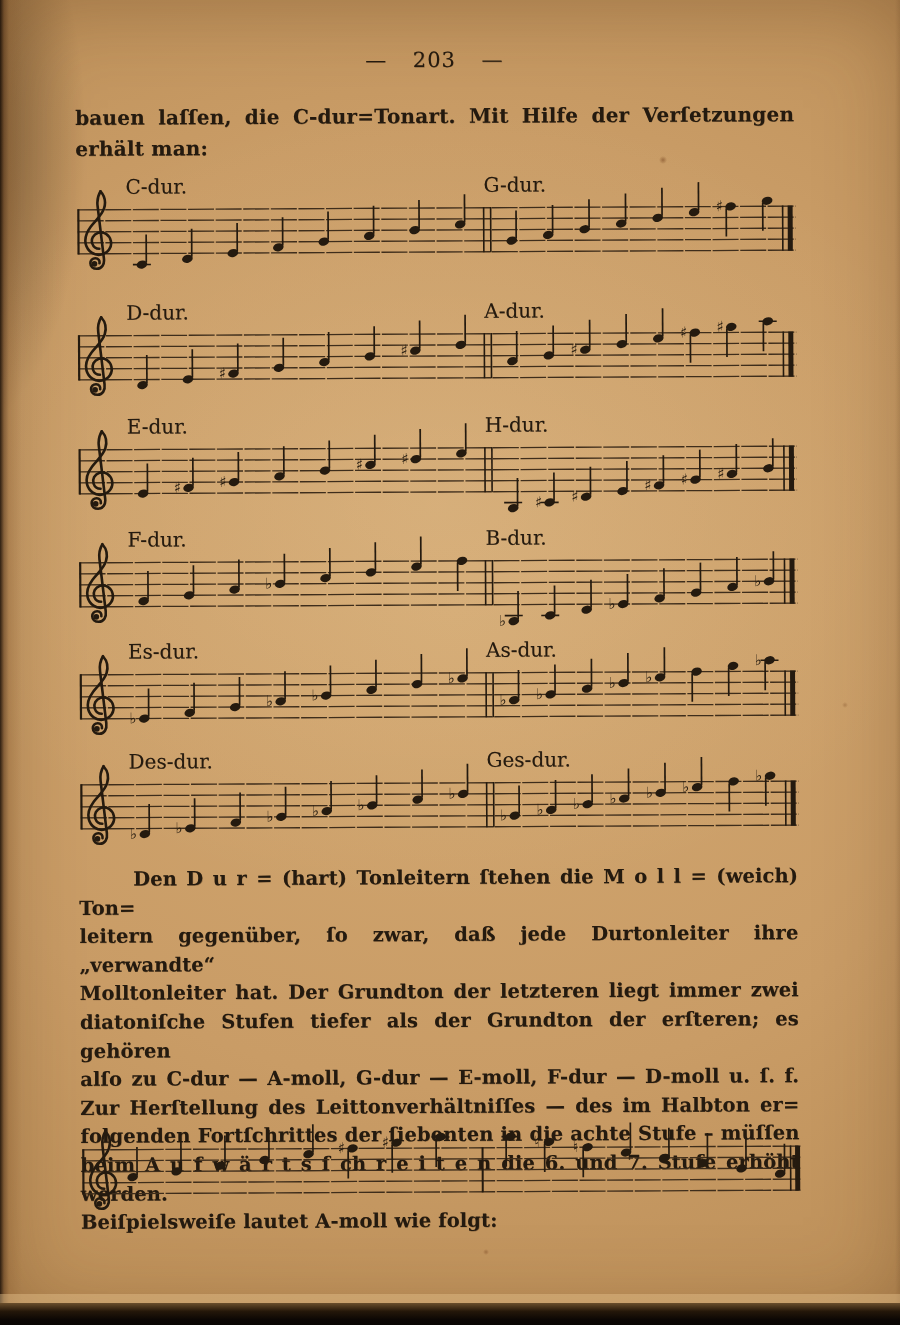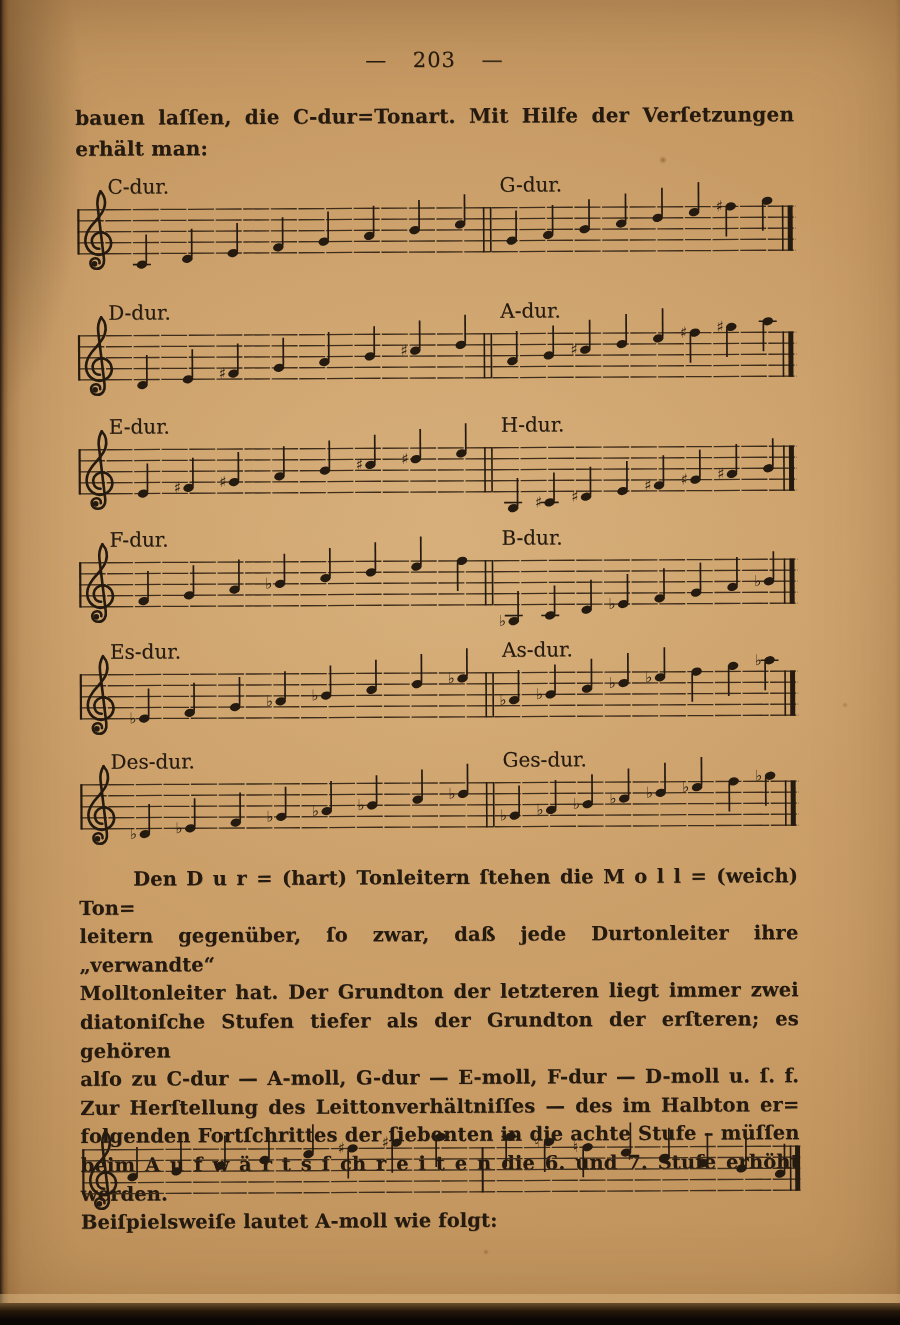--- a/index.html
+++ b/index.html
@@ -25,21 +25,21 @@
     background:linear-gradient(180deg,#6a4e2c 0%,#241709 38%,#0c0704 75%,#090503 100%);}
   .content{position:absolute;left:78px;top:0;width:719px;height:100%;transform:rotate(-0.3deg);}
   .content > *{position:absolute;}
   .pagenum{top:48px;left:0;width:100%;text-align:center;font-size:21px;word-spacing:18px;
     letter-spacing:1px;text-shadow:.3px .4px 0 rgba(40,22,8,.45);}
   .intro{top:101px;left:0;width:100%;font-size:20px;font-weight:700;line-height:31px;
     letter-spacing:.2px;text-shadow:.3px .4px 0 rgba(40,22,8,.4);}
   .jline{text-align:justify;text-align-last:justify;}
   .syslabels{left:0;width:100%;height:26px;font-size:20px;text-shadow:.3px .3px 0 rgba(40,22,8,.4);}
   .syslabels .lbl{position:absolute;top:0;}
-  .lbl.l{left:32px;text-align:right;} .lbl.r{left:424px;}
+  .lbl.l{left:50px;text-align:right;} .lbl.r{left:408px;}
   svg.sysvg{left:0;width:722px;height:88px;overflow:visible;}
   .para{top:864px;left:0;width:100%;font-size:19.5px;font-weight:700;line-height:28.6px;
     letter-spacing:.1px;text-shadow:.3px .4px 0 rgba(40,22,8,.4);}
   .para .indent{text-indent:54px;}
   .pline{text-align:left;}
 </style>
 </head>
 <body>
 
 <div class="page">

